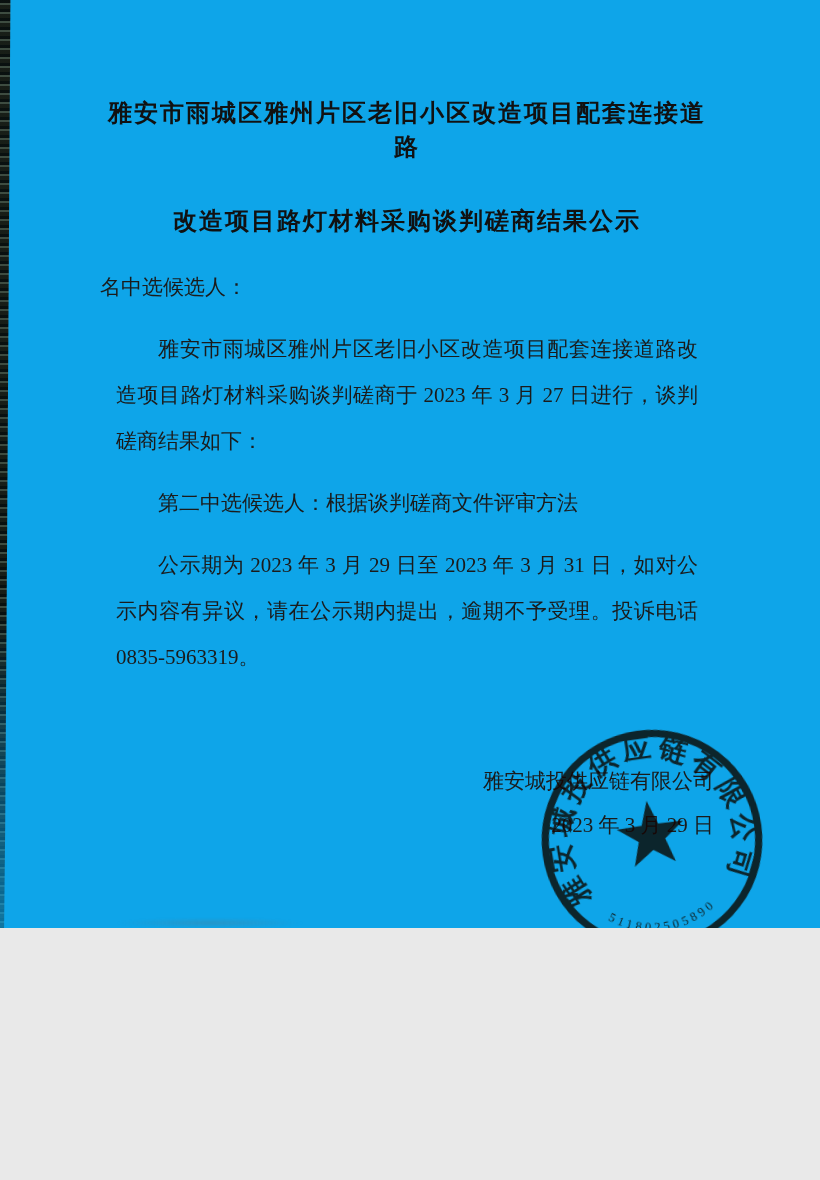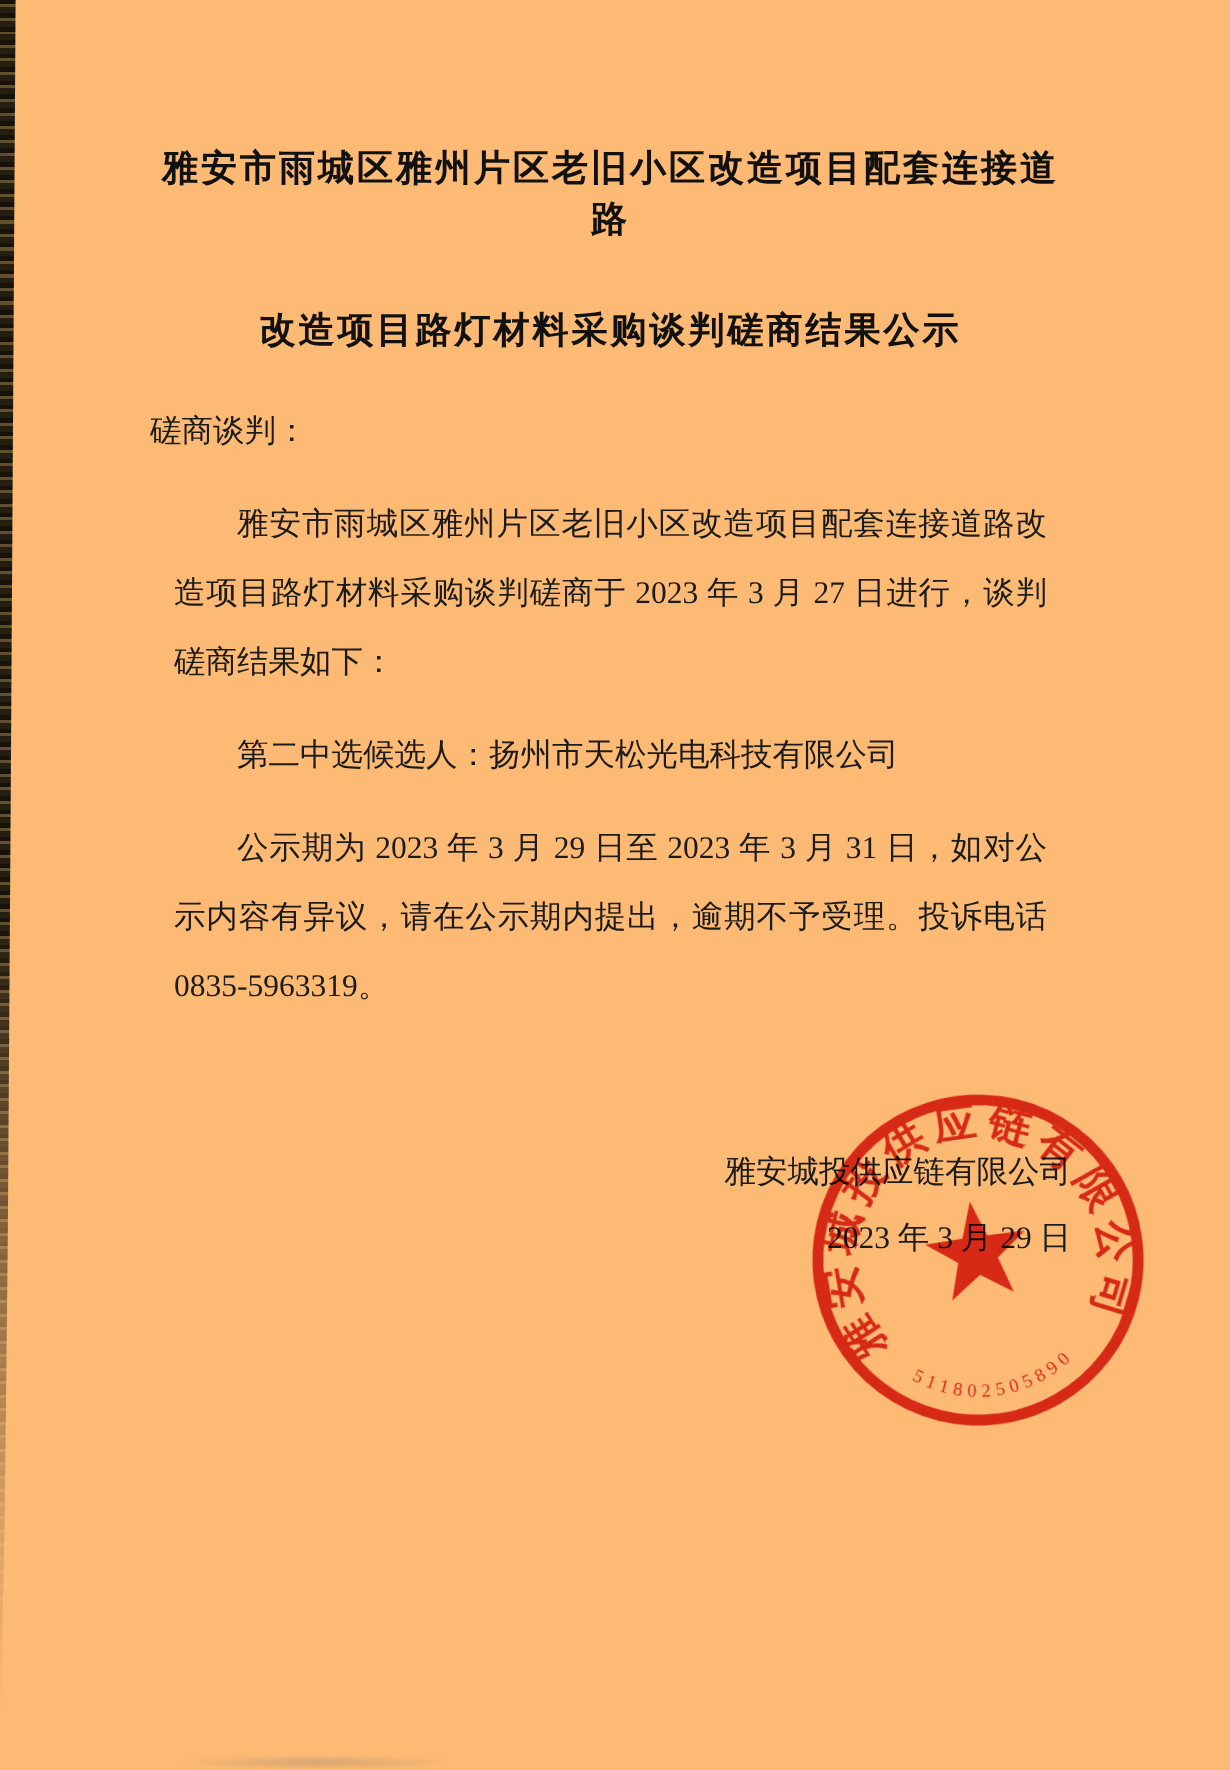--- a/index.html
+++ b/index.html
@@ -3,22 +3,22 @@
 <meta charset="utf-8">
 <style>
   html,body{margin:0;padding:0;}
   body{
     width:820px;height:1180px;
     background:#e9e9e9;
     font-family:"Liberation Serif","DejaVu Serif",serif;
   }
   .page{
     position:relative;
-    width:820px;height:1180px;
-    background:#fdba74;
+    width:820px;height:928px;
+    background:#0ea5e9;
     overflow:hidden;
   }
   
   .scan-edge{
     position:absolute;left:0;top:0;width:13px;height:1180px;
     background:
       repeating-linear-gradient(180deg,
         rgba(10,8,4,0.95) 0 3px,
         rgba(70,60,35,0.85) 3px 5px,
         rgba(25,22,12,0.95) 5px 9px);
@@ -75,25 +75,25 @@
 <body>
 
 <div class="page">
 
   <div class="scan-edge"></div>
 
   <div class="doc">
     <h1 class="title t1">雅安市雨城区雅州片区老旧小区改造项目配套连接道路</h1>
     <h1 class="title t2">改造项目路灯材料采购谈判磋商结果公示</h1>
 
-    <p class="salutation">磋商谈判：</p>
+    <p class="salutation">名中选候选人：</p>
 
     <p class="para indent">雅安市雨城区雅州片区老旧小区改造项目配套连接道路改造项目路灯材料采购谈判磋商于 2023 年 3 月 27 日进行，谈判磋商结果如下：</p>
 
-    <p class="para indent"><span>第二中选候选人：</span><span>扬州市天松光电科技有限公司</span></p>
+    <p class="para indent"><span>第二中选候选人：</span><span>根据谈判磋商文件评审方法</span></p>
 
     <p class="para indent">公示期为 2023 年 3 月 29 日至 2023 年 3 月 31 日，如对公示内容有异议，请在公示期内提出，逾期不予受理。投诉电话 0835-5963319。</p>
 
     <div class="signature">
       <p class="sig-company">雅安城投供应链有限公司</p>
       <p class="sig-date">2023 年 3 月 29 日</p>
     </div>
   </div>
 
   <svg class="seal" viewBox="0 0 220 220" xmlns="http://www.w3.org/2000/svg">

